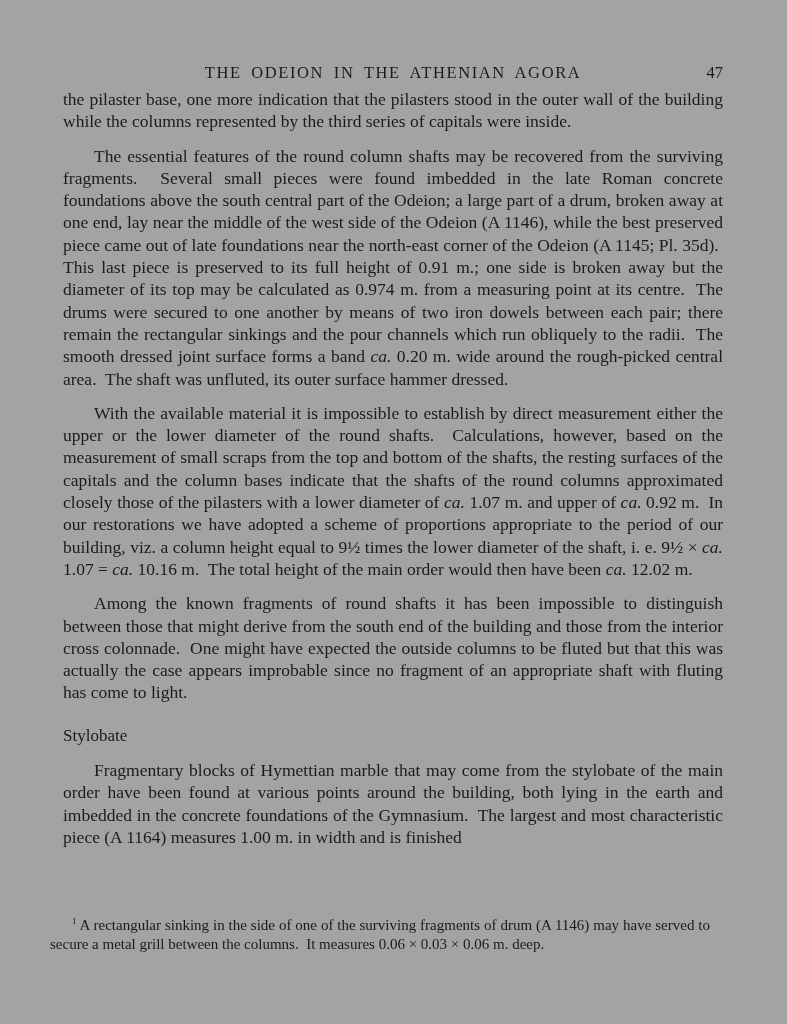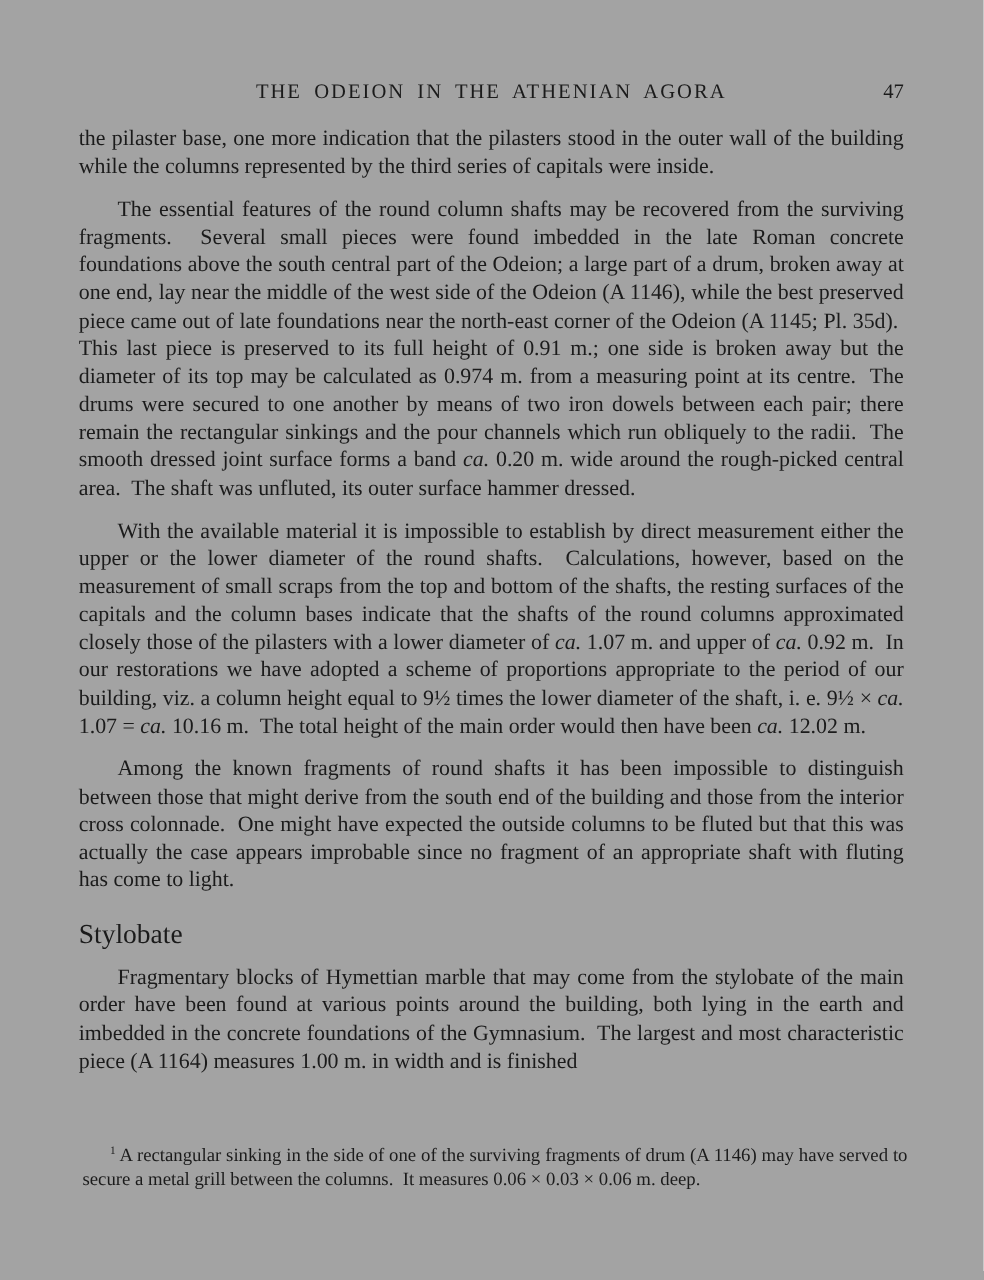--- a/index.html
+++ b/index.html
@@ -35,45 +35,45 @@
     white-space: nowrap;
   }
   .page-number {
     position: absolute;
     right: 0;
     top: 0;
     font-size: 16.5px;
   }
   .body-text {
     position: absolute;
-    top: 99px;
+    top: 88px;
     left: 63px;
     width: 660px;
     font-size: 17.5px;
     line-height: 22.3px;
     text-align: justify;
   }
   .para {
     margin: 0;
   }
   .para.indent {
     text-indent: 31px;
     margin-top: 12px;
   }
   .section-heading {
     margin: 21px 0 8px 0;
-    font-size: 22px;
+    font-size: 17px;
     font-weight: normal;
     text-align: left;
     line-height: 22.3px;
   }
   .footnote {
     position: absolute;
     top: 916px;
-    left: 66px;
+    left: 50px;
     width: 660px;
     font-size: 15px;
     line-height: 18.8px;
     text-align: justify;
   }
   .footnote p {
     margin: 0;
     text-indent: 22px;
   }
   em {

